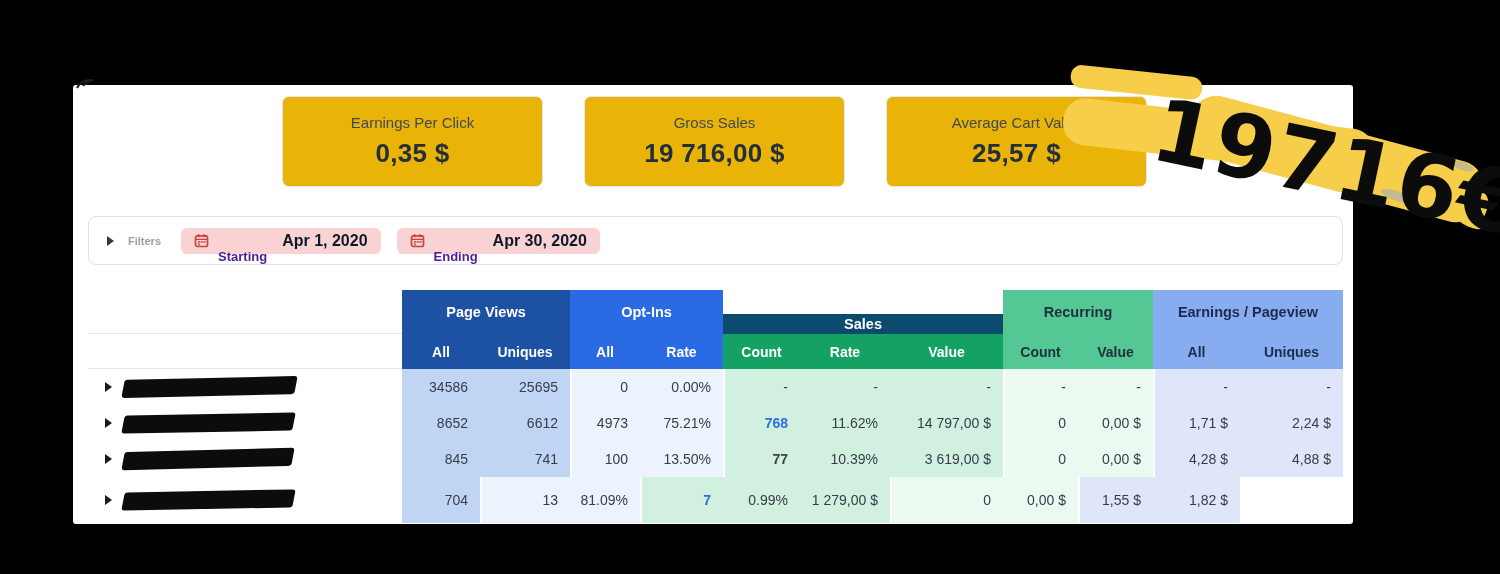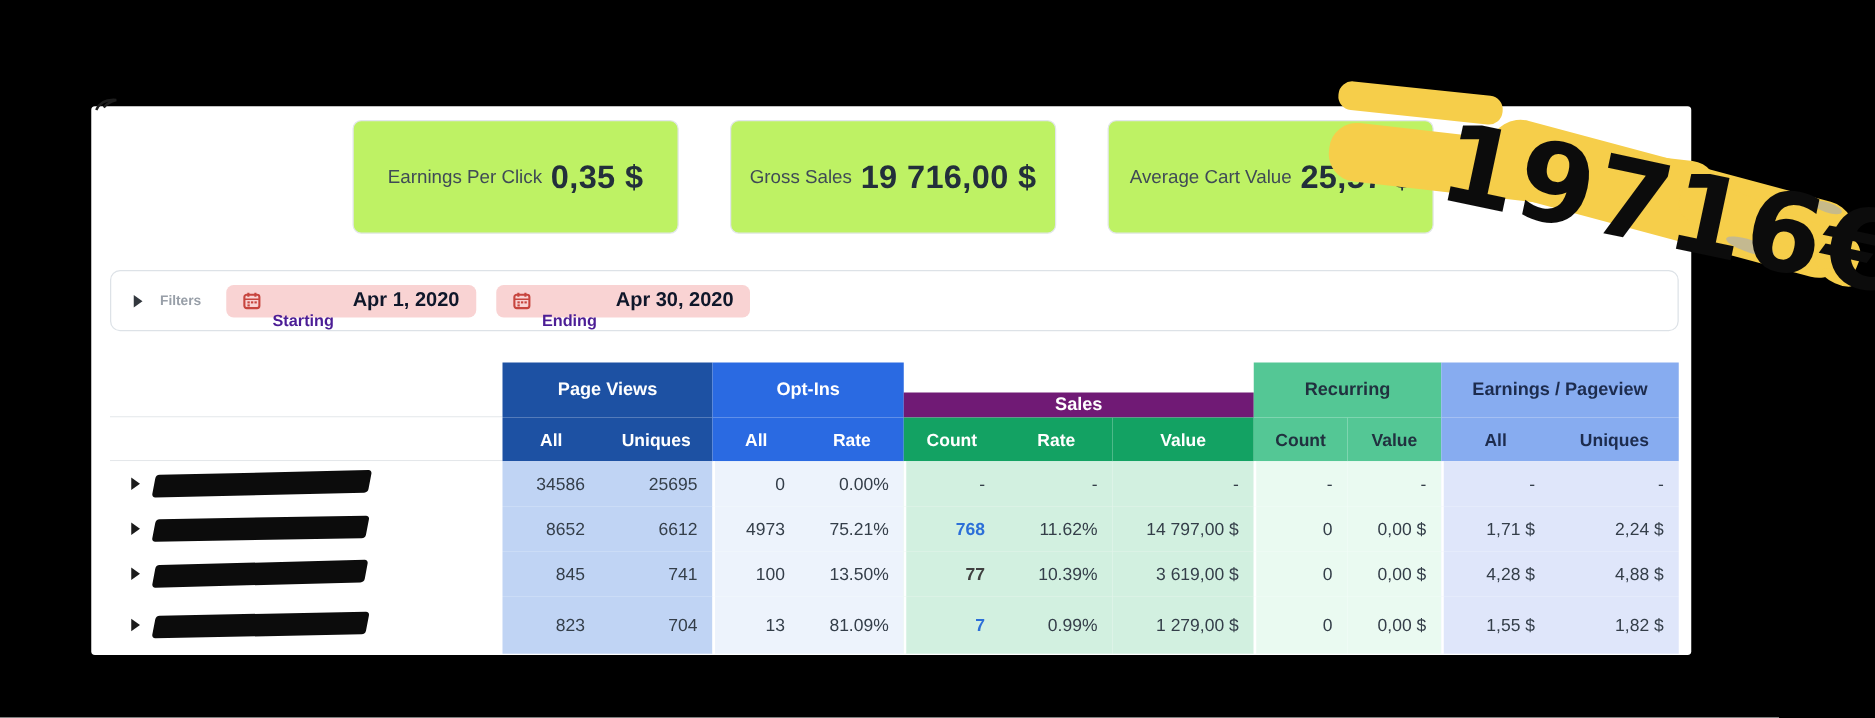--- a/index.html
+++ b/index.html
@@ -6,23 +6,23 @@
   body{
     width:1500px;height:574px;background:#000;position:relative;overflow:hidden;
     font-family:"Liberation Sans", sans-serif;
   }
   .panel{
     position:absolute;left:73px;top:85px;width:1280px;height:439px;
     background:#fff;border-radius:3px;overflow:hidden;
   }
   
   .card{
-    position:absolute;top:11px;width:261px;height:91px;background:#bef264;
+    position:absolute;top:11px;width:261px;height:91px;background:#eab308;
     border:1px solid #e2e6ea;border-radius:7px;box-sizing:border-box;
-    display:flex;flex-direction:row;align-items:center;justify-content:center;gap:7px;
+    display:flex;flex-direction:column;align-items:center;justify-content:center;gap:7px;
   }
   .card-title{font-size:15px;color:#3f4a56;font-weight:400;}
   .card-value{font-size:26px;color:#232f3b;font-weight:700;letter-spacing:.3px;}
   
   .filters{
     position:absolute;left:15px;top:131px;width:1255px;height:49px;box-sizing:border-box;
     border:1px solid #dde2e7;border-radius:8px;background:#fff;
     display:flex;align-items:center;padding-left:18px;gap:14px;
   }
   .chev{width:0;height:0;border-left:7px solid #33383e;border-top:5px solid transparent;border-bottom:5px solid transparent;}
@@ -105,21 +105,21 @@
       </span>
       <span class="b-label">Ending</span>
       <span class="b-value">Apr 30, 2020</span>
     </span>
   </div>
 
   <div class="stats-table" id="stats-table" style="grid-template-columns: 314px 78px 90px 70px 83px 77px 90px 113px 75px 75px 87px 103px; grid-template-rows: 44px 35px 36px 36px 36px 46px;">
       <div class="l-head"></div>
       <div class="t-cell g-head" style="grid-column: span 2; background: rgb(29, 81, 163); color: rgb(255, 255, 255);">Page Views</div>
       <div class="t-cell g-head" style="grid-column: span 2; background: rgb(42, 106, 226); color: rgb(255, 255, 255);">Opt-Ins</div>
-      <div class="t-cell g-head" style="grid-column: span 3; background: #701a75; color: rgb(255, 255, 255); margin-top: 24px;">Sales</div>
+      <div class="t-cell g-head" style="grid-column: span 3; background: #0c4a6e; color: rgb(255, 255, 255); margin-top: 24px;">Sales</div>
       <div class="t-cell g-head" style="grid-column: span 2; background: rgb(84, 199, 149); color: rgb(33, 49, 63);">Recurring</div>
       <div class="t-cell g-head" style="grid-column: span 2; background: rgb(135, 172, 240); color: rgb(29, 44, 78);">Earnings / Pageview</div>
       <div class="l-head"></div>
       <div class="t-cell s-head" style="background: rgb(29, 81, 163); color: rgb(255, 255, 255);">All</div>
       <div class="t-cell s-head" style="background: rgb(29, 81, 163); color: rgb(255, 255, 255);">Uniques</div>
       <div class="t-cell s-head" style="background: rgb(42, 106, 226); color: rgb(255, 255, 255);">All</div>
       <div class="t-cell s-head" style="background: rgb(42, 106, 226); color: rgb(255, 255, 255);">Rate</div>
       <div class="t-cell s-head" style="background: rgb(19, 162, 99); color: rgb(255, 255, 255);">Count</div>
       <div class="t-cell s-head" style="background: rgb(19, 162, 99); color: rgb(255, 255, 255);">Rate</div>
       <div class="t-cell s-head" style="background: rgb(19, 162, 99); color: rgb(255, 255, 255);">Value</div>
@@ -169,21 +169,20 @@
       <div class="t-cell" style="background: rgb(210, 240, 224);">10.39%</div>
       <div class="t-cell" style="background: rgb(210, 240, 224);">3 619,00 $</div>
       <div class="t-cell" style="background: rgb(234, 250, 241); border-left: 2px solid rgb(255, 255, 255);">0</div>
       <div class="t-cell" style="background: rgb(234, 250, 241);">0,00 $</div>
       <div class="t-cell" style="background: rgb(223, 230, 250); border-left: 2px solid rgb(255, 255, 255);">4,28 $</div>
       <div class="t-cell" style="background: rgb(223, 230, 250);">4,88 $</div>
       <div class="l-cell">
         <div class="tri"></div>
         <div class="redact" style="width: 171px; transform: rotate(-1.1deg) skewX(-12deg);"></div>
       </div>
-      <div class="t-cell" style="background: rgb(192, 212, 244);">823</div>
       <div class="t-cell" style="background: rgb(192, 212, 244);">704</div>
       <div class="t-cell" style="background: rgb(237, 243, 252); border-left: 2px solid rgb(255, 255, 255);">13</div>
       <div class="t-cell" style="background: rgb(237, 243, 252);">81.09%</div>
       <div class="t-cell link" style="background: rgb(210, 240, 224); border-left: 2px solid rgb(255, 255, 255); color: rgb(44, 111, 216);">7</div>
       <div class="t-cell" style="background: rgb(210, 240, 224);">0.99%</div>
       <div class="t-cell" style="background: rgb(210, 240, 224);">1 279,00 $</div>
       <div class="t-cell" style="background: rgb(234, 250, 241); border-left: 2px solid rgb(255, 255, 255);">0</div>
       <div class="t-cell" style="background: rgb(234, 250, 241);">0,00 $</div>
       <div class="t-cell" style="background: rgb(223, 230, 250); border-left: 2px solid rgb(255, 255, 255);">1,55 $</div>
       <div class="t-cell" style="background: rgb(223, 230, 250);">1,82 $</div>

